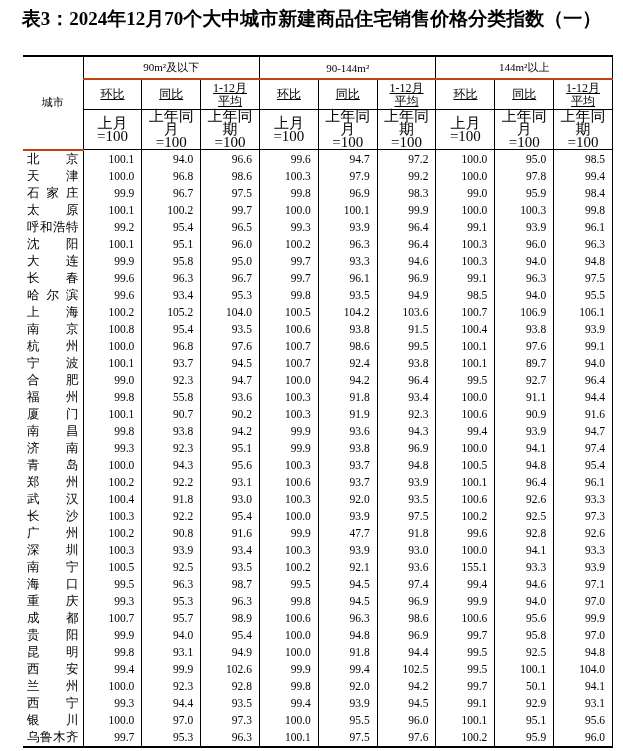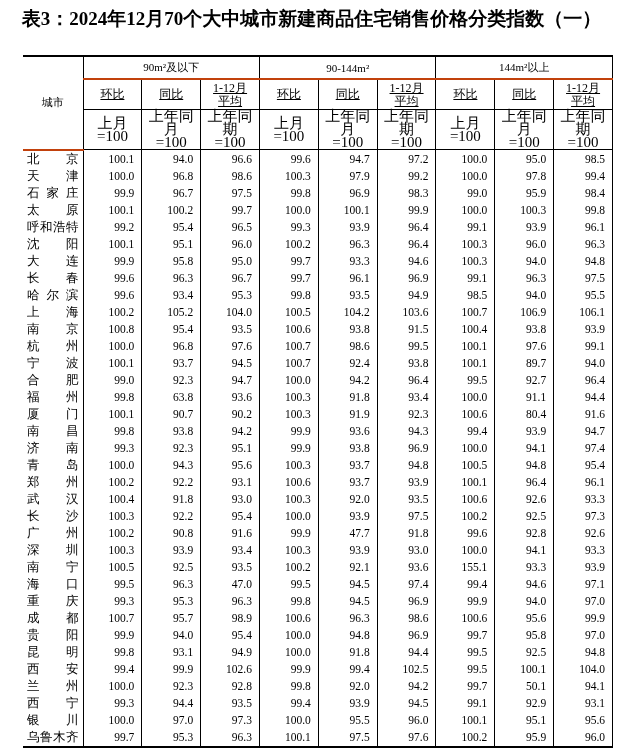--- a/index.html
+++ b/index.html
@@ -348,21 +348,21 @@
           <td class="num">96.4</td>
         </tr>
         <tr>
           <td class="city">
             <span class="j">
               <span>福</span>
               <span>州</span>
             </span>
           </td>
           <td class="num">99.8</td>
-          <td class="num">63.8</td>
+          <td class="num">55.8</td>
           <td class="num">93.6</td>
           <td class="num">100.3</td>
           <td class="num">91.8</td>
           <td class="num">93.4</td>
           <td class="num">100.0</td>
           <td class="num">91.1</td>
           <td class="num">94.4</td>
         </tr>
         <tr>
           <td class="city">
@@ -371,21 +371,21 @@
               <span>门</span>
             </span>
           </td>
           <td class="num">100.1</td>
           <td class="num">90.7</td>
           <td class="num">90.2</td>
           <td class="num">100.3</td>
           <td class="num">91.9</td>
           <td class="num">92.3</td>
           <td class="num">100.6</td>
-          <td class="num">80.4</td>
+          <td class="num">90.9</td>
           <td class="num">91.6</td>
         </tr>
         <tr>
           <td class="city">
             <span class="j">
               <span>南</span>
               <span>昌</span>
             </span>
           </td>
           <td class="num">99.8</td>
@@ -536,21 +536,21 @@
         </tr>
         <tr>
           <td class="city">
             <span class="j">
               <span>海</span>
               <span>口</span>
             </span>
           </td>
           <td class="num">99.5</td>
           <td class="num">96.3</td>
-          <td class="num">47.0</td>
+          <td class="num">98.7</td>
           <td class="num">99.5</td>
           <td class="num">94.5</td>
           <td class="num">97.4</td>
           <td class="num">99.4</td>
           <td class="num">94.6</td>
           <td class="num">97.1</td>
         </tr>
         <tr>
           <td class="city">
             <span class="j">

